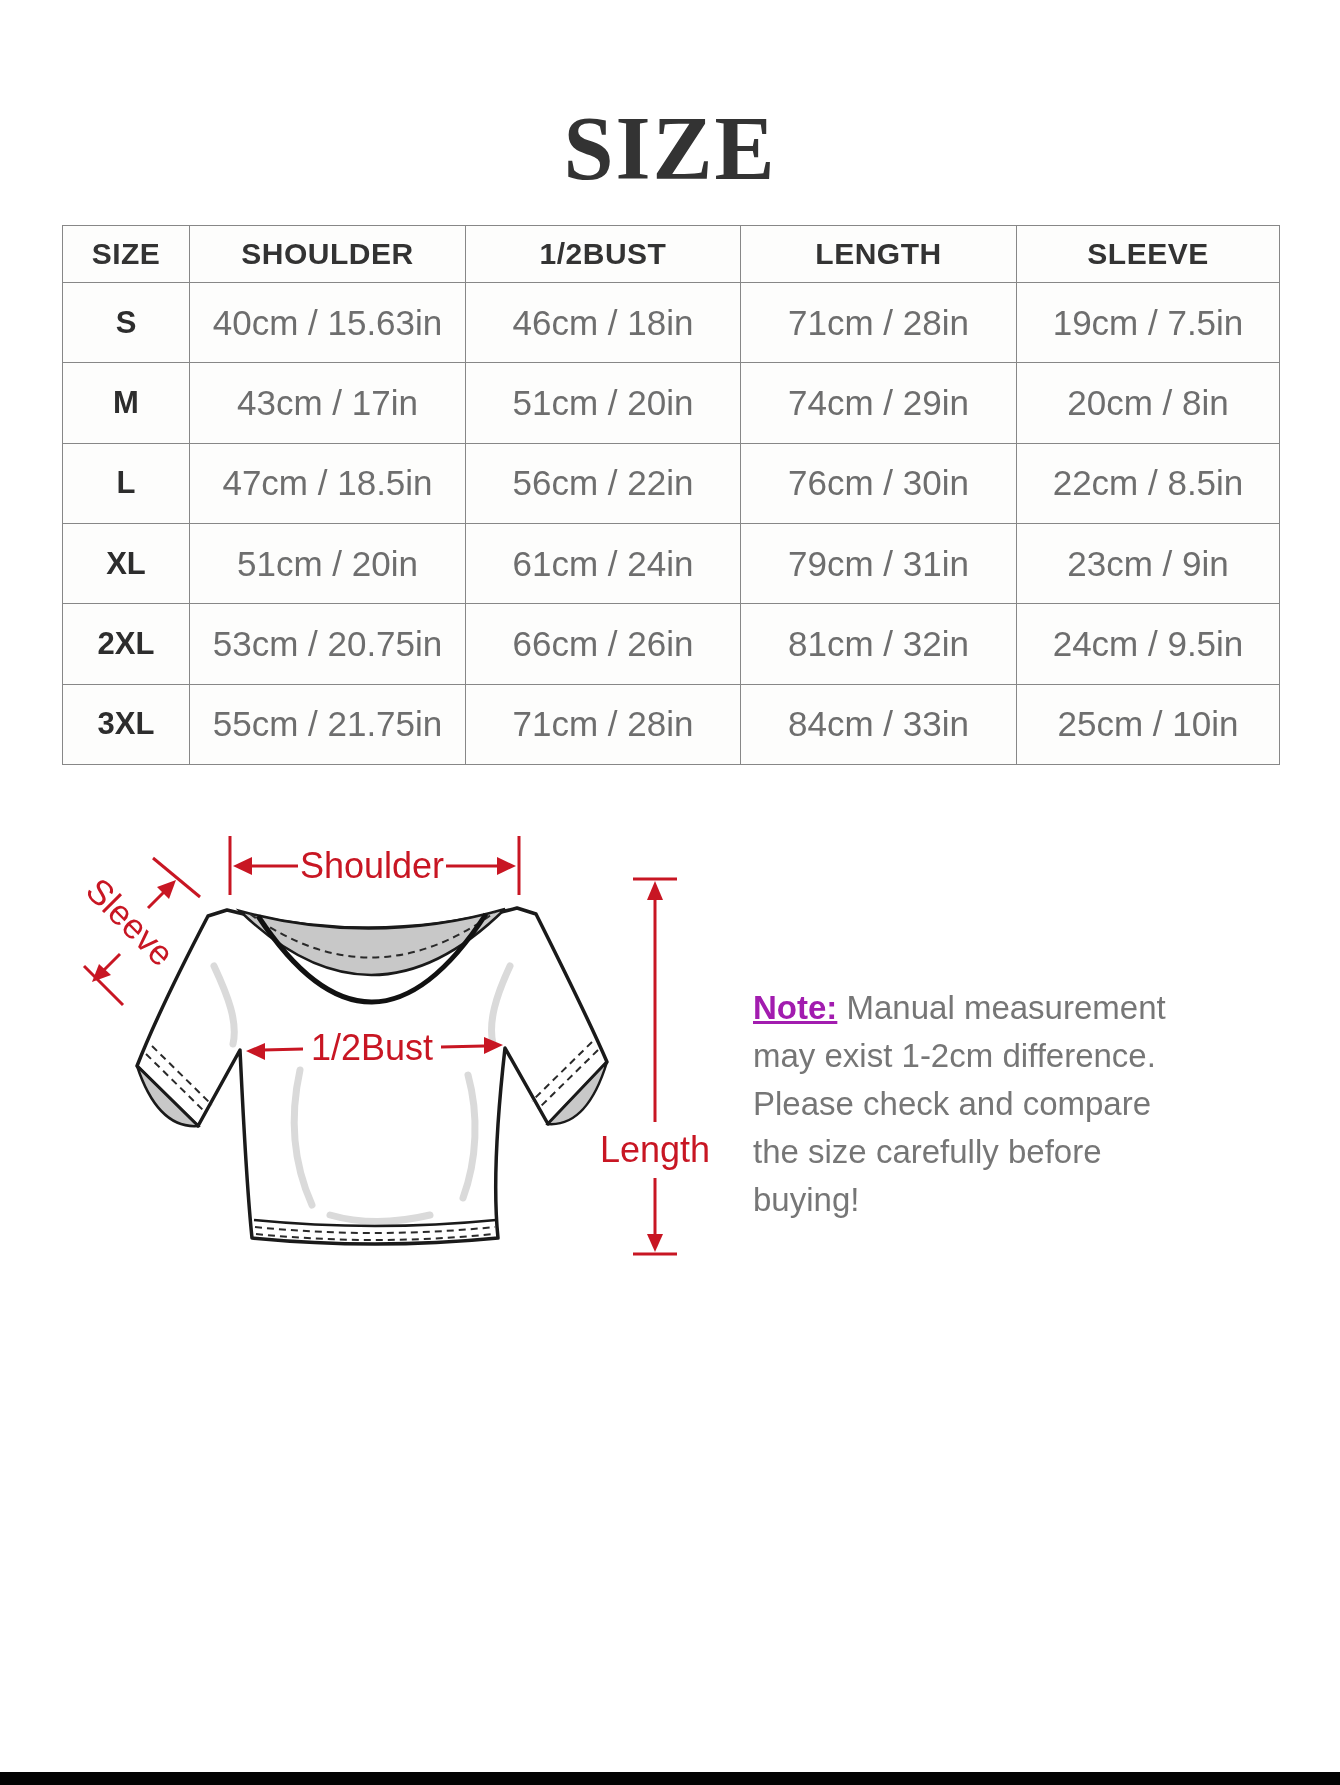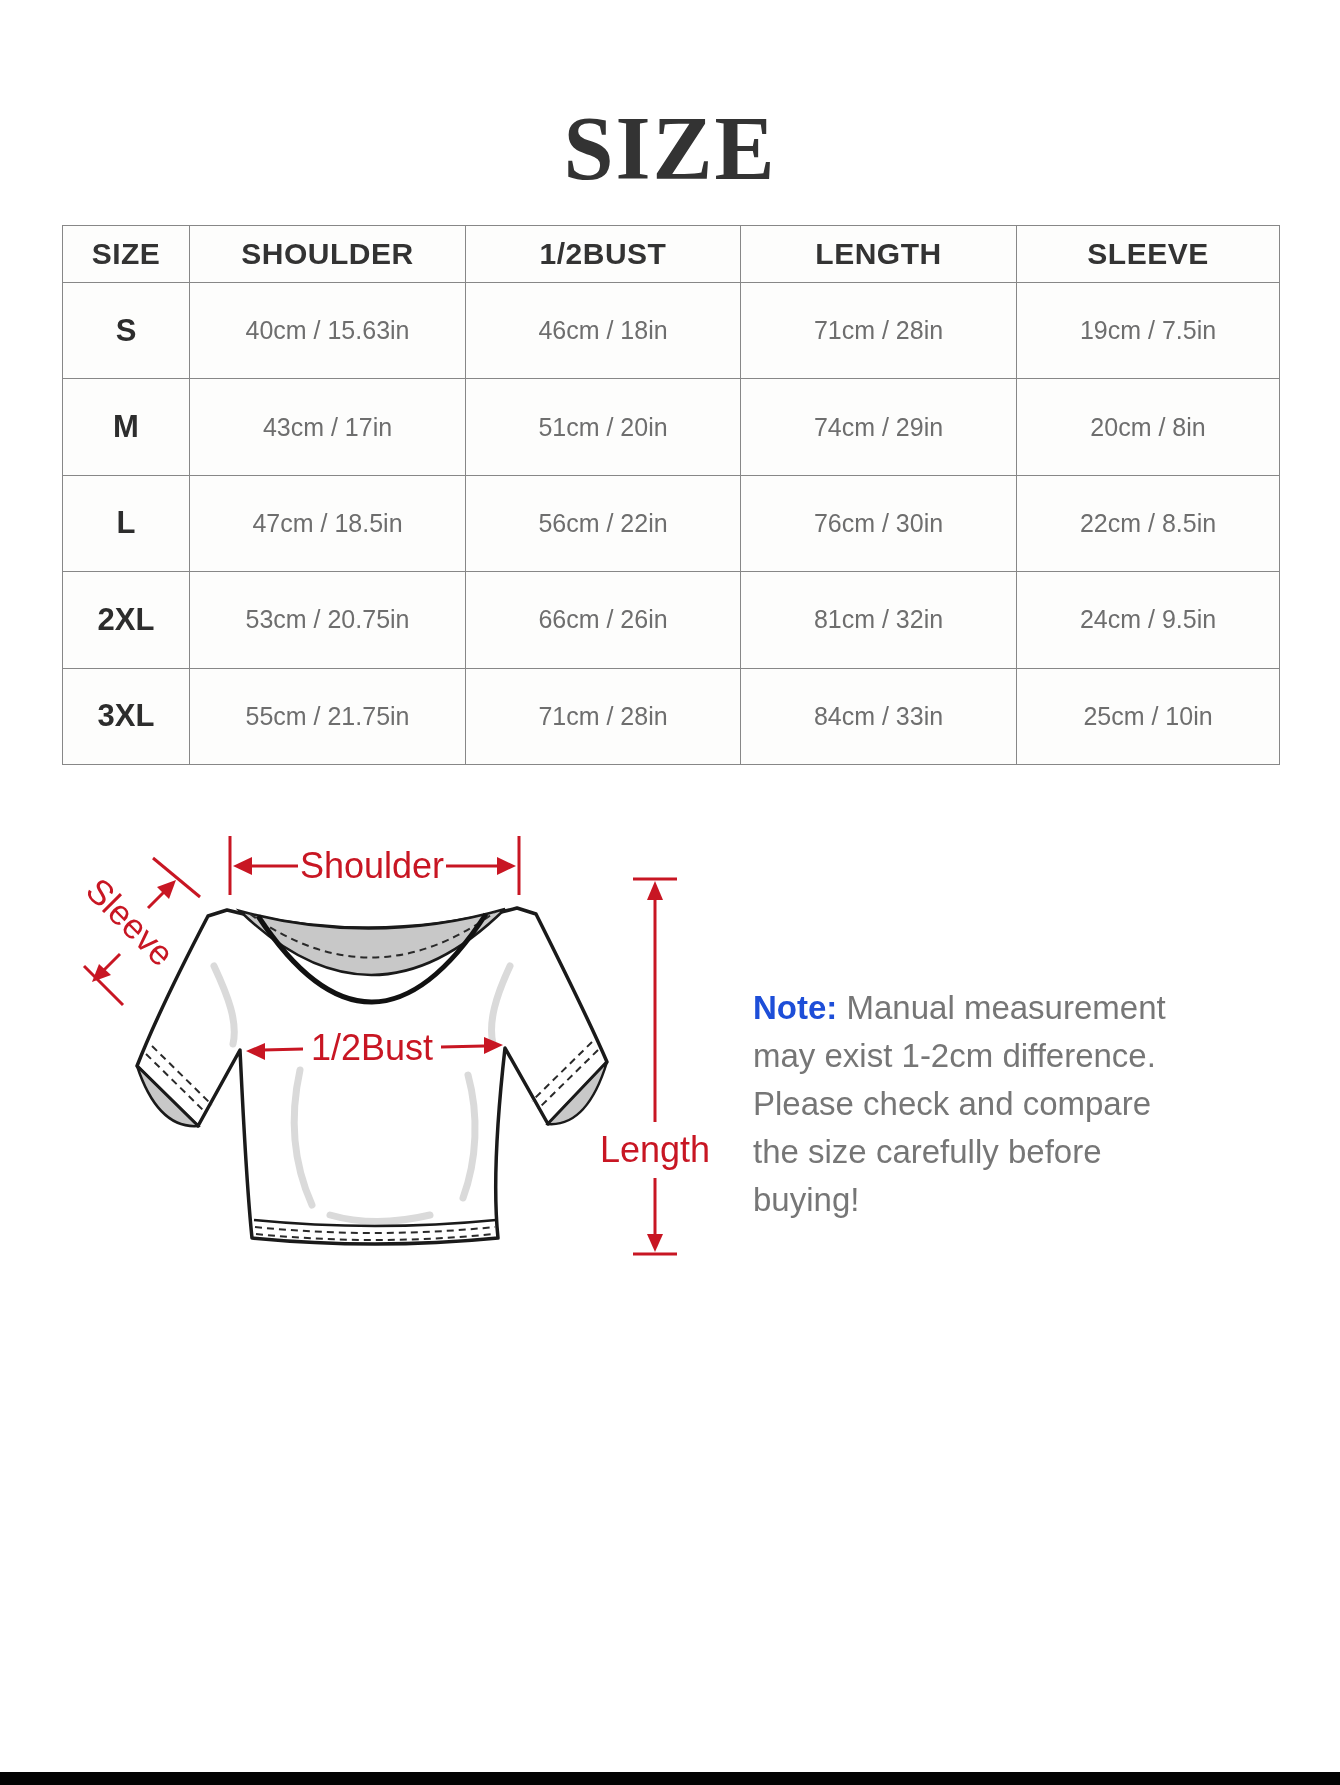--- a/index.html
+++ b/index.html
@@ -18,38 +18,38 @@
   table.size-table{
     width:100%;height:540px;border-collapse:collapse;table-layout:fixed;
     background:#fdfdfc;
   }
   table.size-table th,table.size-table td{
     border:1px solid #878787;text-align:center;vertical-align:middle;padding:0;
   }
   table.size-table th{
     height:56px;font-size:30px;font-weight:700;color:#333333;letter-spacing:.5px;
   }
-  table.size-table td{height:60px;font-size:25px;color:#6e6e6e;}
+  table.size-table td{height:60px;font-size:35px;color:#6e6e6e;}
   table.size-table td.size-col{font-weight:700;color:#2d2d2d;font-size:31px;}
   col.c-size{width:127px;}
   col.c-shoulder{width:276px;}
   col.c-bust{width:275px;}
   col.c-length{width:276px;}
   col.c-sleeve{width:263px;}
   
   .diagram-svg{position:absolute;left:60px;top:830px;width:700px;height:455px;}
   .diagram-svg text{
     font-family:"Liberation Sans",sans-serif;fill:#c81623;
   }
   
   .note{
     position:absolute;left:753px;top:984px;width:448px;
     font-size:33px;line-height:48px;color:#767676;
   }
-  .note b{color:#1d4ed8;font-weight:700;}
+  .note b{color:#a21caf;font-weight:700;text-decoration:underline;}
   
   .bottom-bar{
     position:absolute;left:0;top:1772px;width:1340px;height:13px;background:#030303;
   }
 </style>
 </head>
 <body>
 
 <div class="title">SIZE</div>
 
@@ -87,20 +87,27 @@
         <td>20cm / 8in</td>
       </tr>
       <tr>
         <td class="size-col">L</td>
         <td>47cm / 18.5in</td>
         <td>56cm / 22in</td>
         <td>76cm / 30in</td>
         <td>22cm / 8.5in</td>
       </tr>
       <tr>
+        <td class="size-col">XL</td>
+        <td>51cm / 20in</td>
+        <td>61cm / 24in</td>
+        <td>79cm / 31in</td>
+        <td>23cm / 9in</td>
+      </tr>
+      <tr>
         <td class="size-col">2XL</td>
         <td>53cm / 20.75in</td>
         <td>66cm / 26in</td>
         <td>81cm / 32in</td>
         <td>24cm / 9.5in</td>
       </tr>
       <tr>
         <td class="size-col">3XL</td>
         <td>55cm / 21.75in</td>
         <td>71cm / 28in</td>

